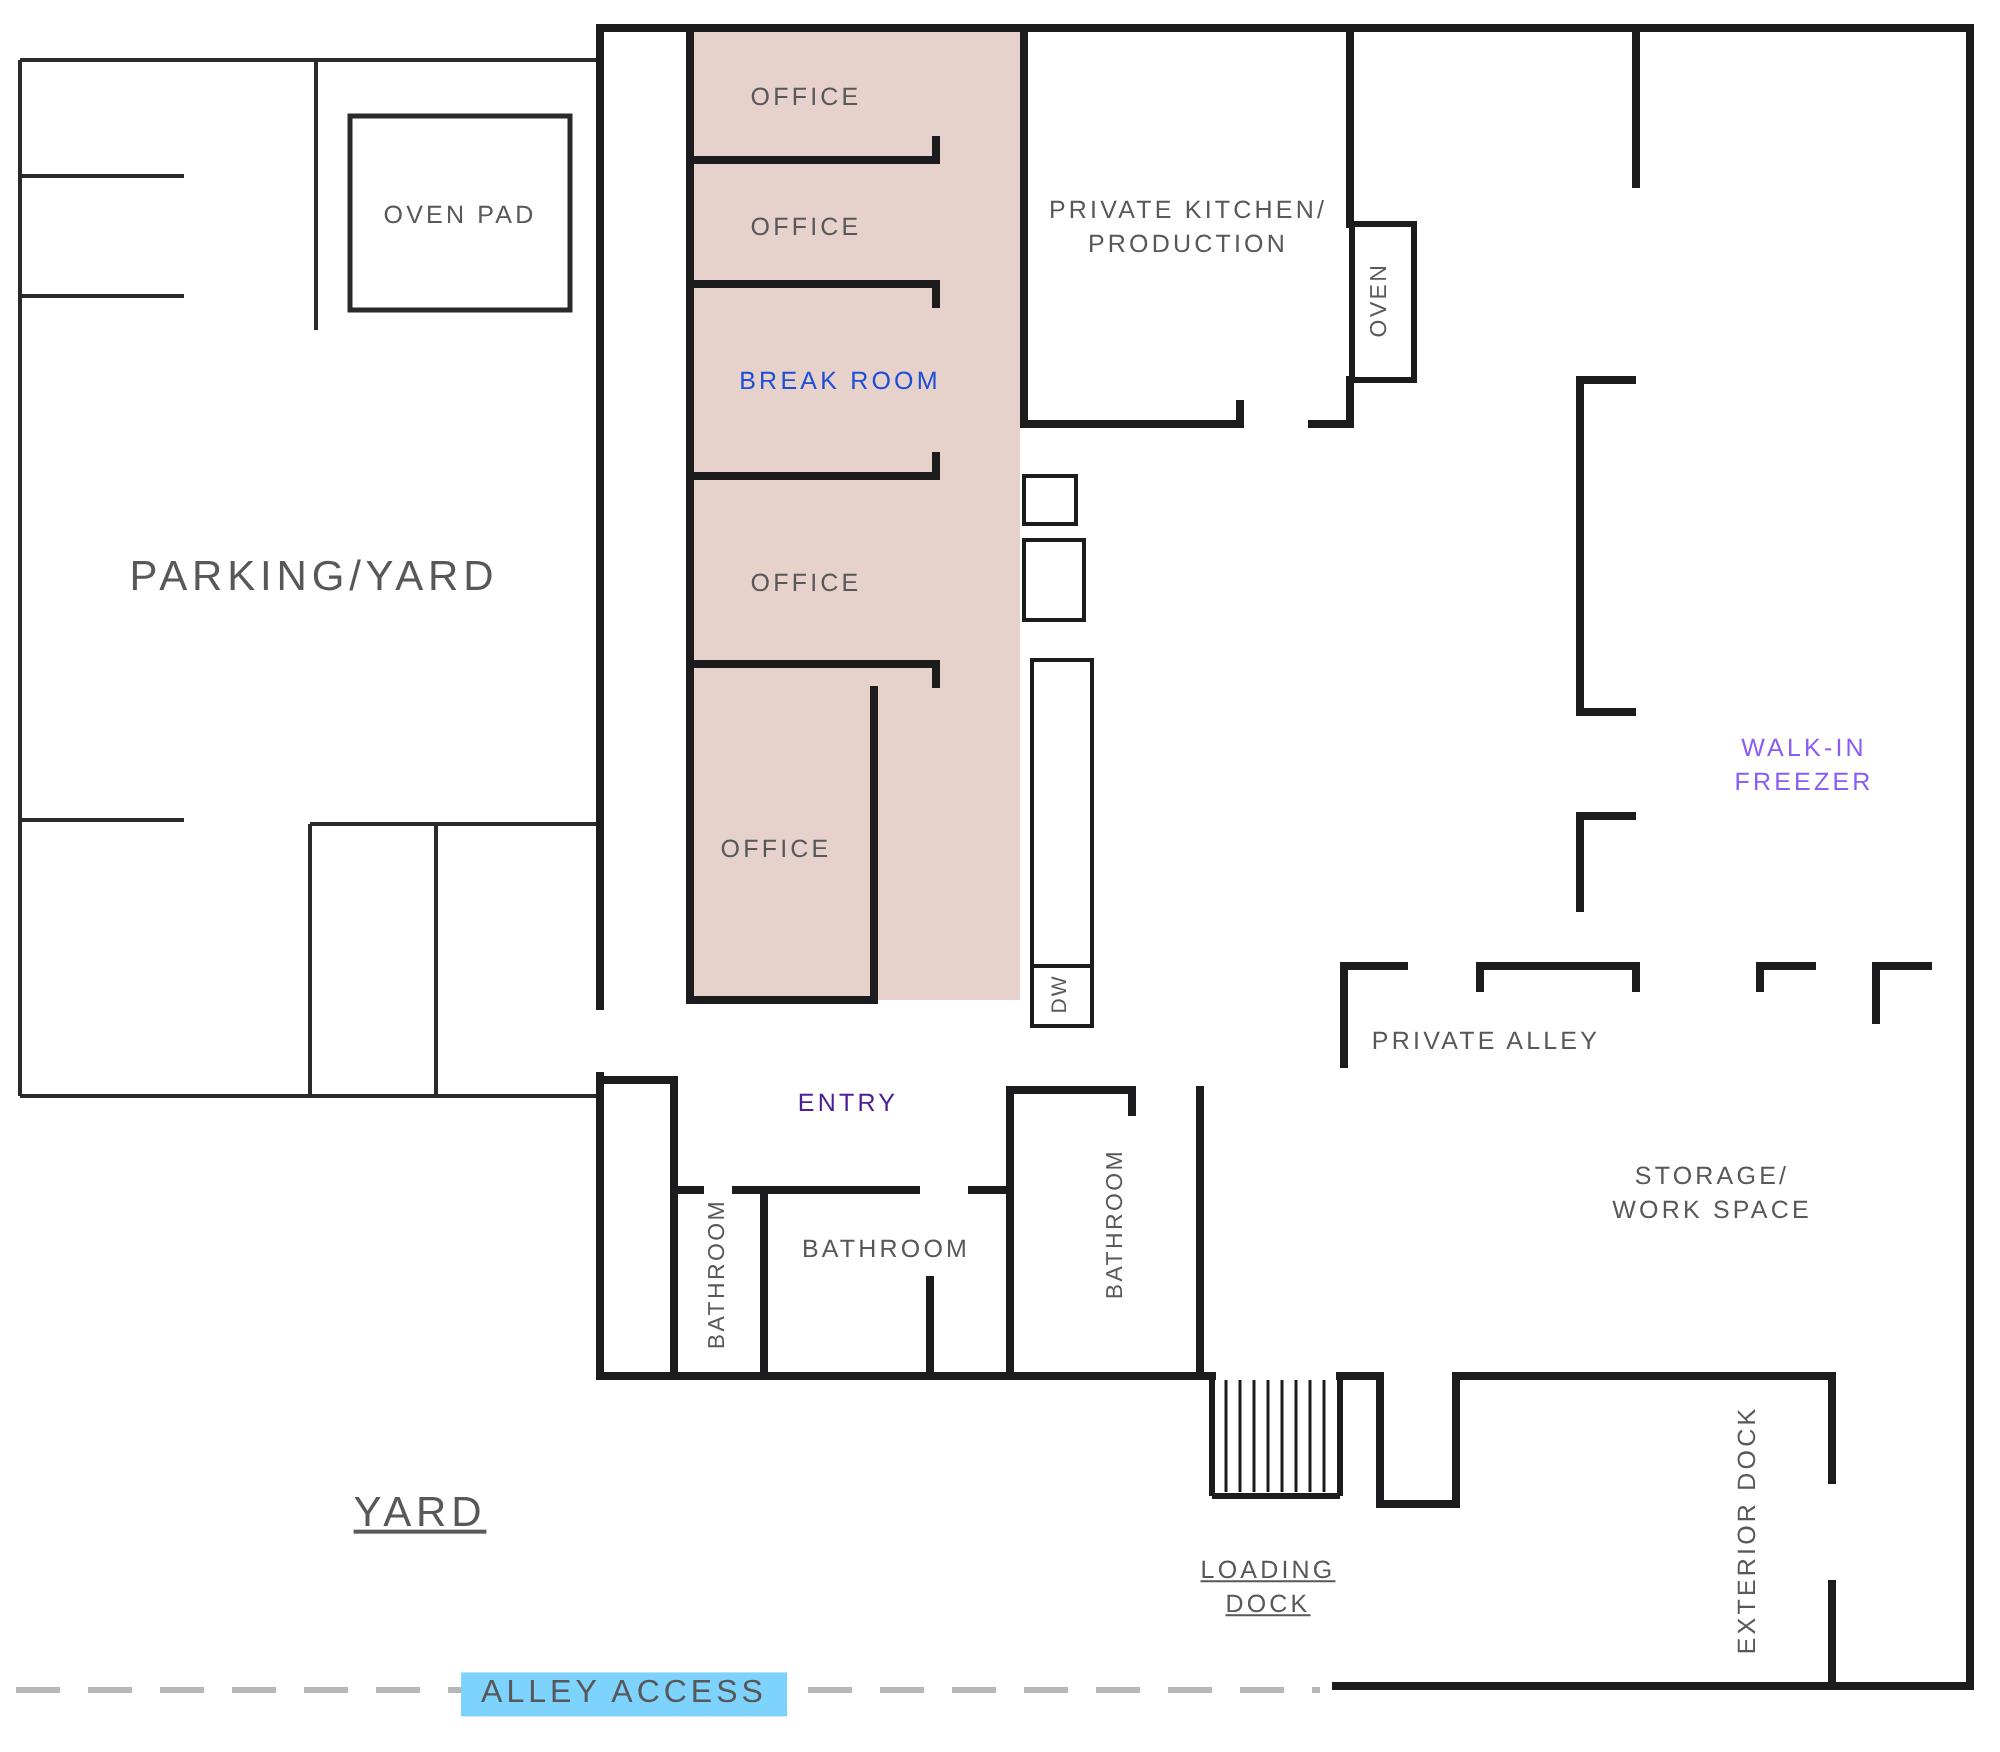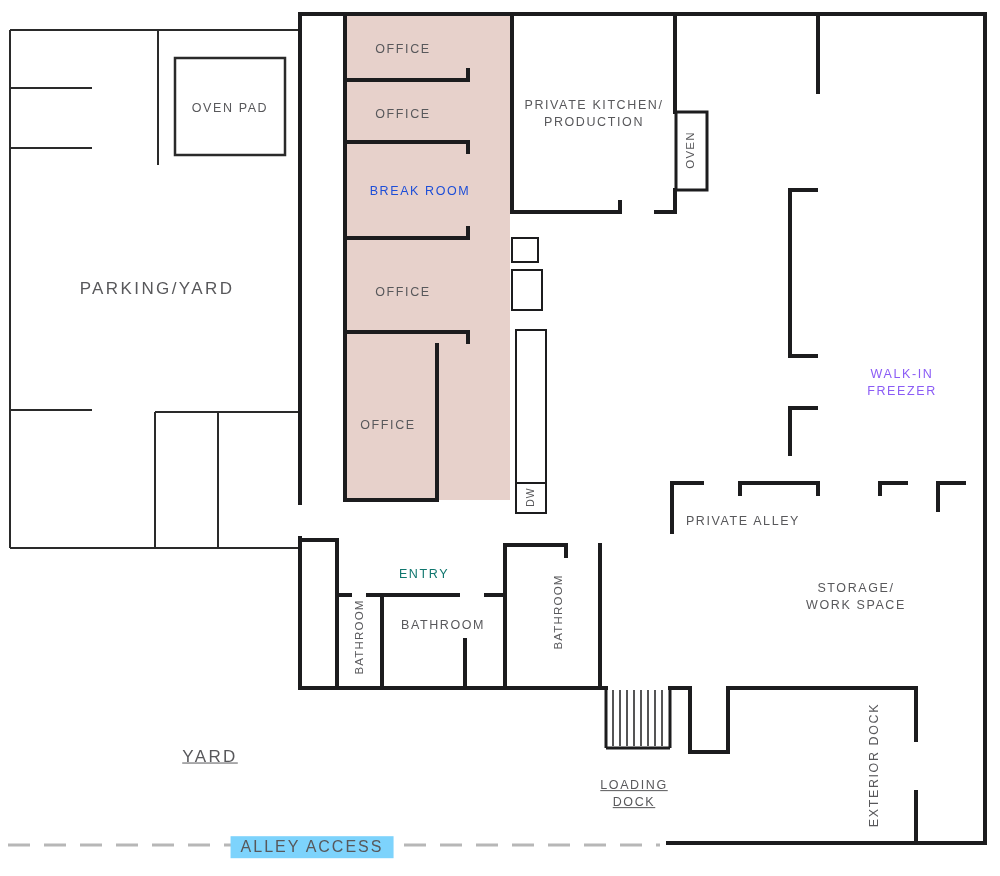--- a/index.html
+++ b/index.html
@@ -16,21 +16,21 @@
     position:absolute;
     transform:translate(-50%,-50%);
     color:#58585b;
     font-size:12.5px;
     letter-spacing:1.6px;
     white-space:pre-line;
     text-align:center;
     line-height:1.35;
   }
   .label.rot{transform:translate(-50%,-50%) rotate(-90deg);}
-  .label.lg{font-size:17px;letter-spacing:2.4px;color:#5a5a5d;}
+  .label.lg{font-size:21px;letter-spacing:2.4px;color:#5a5a5d;}
   .label.alley{font-size:16px;letter-spacing:2px;background:#7dd3fc;padding:0 10px;}
   .label.sm{font-size:11.5px;letter-spacing:1.2px;}
   .label.xs{font-size:10.5px;letter-spacing:1px;}
 </style>
 </head>
 <body>
 
 <div class="stage">
 
   <svg width="1000" height="876" viewBox="0 0 1000 876">
@@ -154,21 +154,21 @@
       <div class="label md" style="left: 405px; top: 191px; color: #1d4ed8; margin-left: 15px;">BREAK ROOM</div>
       <div class="label md" style="left: 403px; top: 292px; color: rgb(88, 88, 91);">OFFICE</div>
       <div class="label md" style="left: 388px; top: 425px; color: rgb(88, 88, 91);">OFFICE</div>
       <div class="label md" style="left: 594px; top: 114px; color: rgb(88, 88, 91);">PRIVATE KITCHEN/
 PRODUCTION</div>
       <div class="label sm rot" style="left: 691px; top: 150px; color: rgb(88, 88, 91);">OVEN</div>
       <div class="label md" style="left: 902px; top: 383px; color: #8b5cf6;">WALK-IN FREEZER</div>
       <div class="label md" style="left: 743px; top: 521px; color: rgb(88, 88, 91);">PRIVATE ALLEY</div>
       <div class="label md" style="left: 856px; top: 597px; color: rgb(88, 88, 91);">STORAGE/
 WORK SPACE</div>
-      <div class="label md" style="left: 424px; top: 552px; color: #0f766e; margin-top: 22px;">ENTRY</div>
+      <div class="label md" style="left: 424px; top: 552px; color: #4c1d95;">ENTRY</div>
       <div class="label sm rot" style="left: 360px; top: 637px; color: rgb(88, 88, 91);">BATHROOM</div>
       <div class="label md" style="left: 443px; top: 625px; color: rgb(88, 88, 91);">BATHROOM</div>
       <div class="label sm rot" style="left: 559px; top: 612px; color: rgb(88, 88, 91);">BATHROOM</div>
       <div class="label xs rot" style="left: 530px; top: 497px; color: rgb(88, 88, 91);">DW</div>
       <div class="label md" style="left: 634px; top: 794px; color: rgb(88, 88, 91); text-decoration: underline;">LOADING
 DOCK</div>
       <div class="label md rot" style="left: 874px; top: 765px; color: rgb(88, 88, 91);">EXTERIOR DOCK</div>
       <div class="label lg" style="left: 210px; top: 757px; color: rgb(88, 88, 91); text-decoration: underline;">YARD</div>
       <div class="label alley" style="left: 312px; top: 847px; color: rgb(88, 88, 91);">ALLEY ACCESS</div>
     </div>

